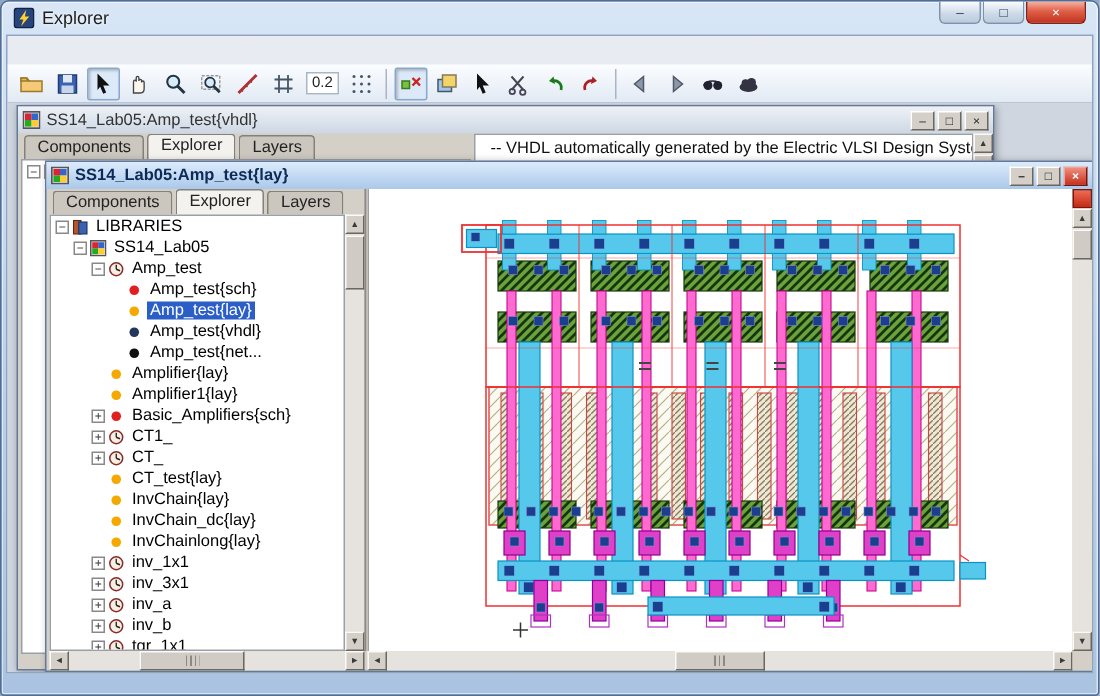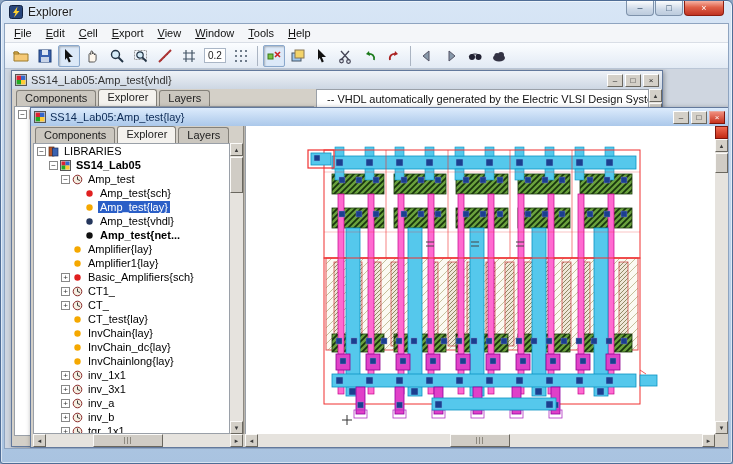--- a/index.html
+++ b/index.html
@@ -28,41 +28,41 @@
 .tb-btn svg{width:16px;height:16px;display:block}
 .tb-btn.pressed{background:#dce9f8;border-color:#8aa8cc;box-shadow:inset 1px 1px 2px rgba(0,0,0,.25)}
 .tb-label{margin:0 3px;font-size:10px;color:#222;background:#fff;border:1px solid #aab6c6;padding:1px 3px}
 .tb-sep{width:0;height:20px;border-left:1px solid #aab4c2;margin:0 4px}
 .mdi{position:absolute;left:0;right:0;top:45px;bottom:0;background:#cfd6e0;overflow:hidden}
 .child{position:absolute;background:#d4d0c8;border:1px solid #63799c;box-shadow:1px 1px 5px rgba(0,0,0,.35)}
 .ctitle{position:absolute;left:0;top:0;right:0;height:18px;display:flex;align-items:center;gap:4px;padding:0 3px}
 .back{left:6px;top:1px;width:652px;height:377px;z-index:1}
 .back .ctitle{background:linear-gradient(#eef2f7,#cdd7e3);color:#333}
 .front{left:25px;top:38px;width:699px;height:341px;z-index:2}
-.front .ctitle{background:linear-gradient(#dcebfc,#abc8ea);color:#0c2a55;font-weight:normal}
+.front .ctitle{background:linear-gradient(#dcebfc,#abc8ea);color:#0c2a55;font-weight:bold}
 .win-icon svg{width:12px;height:12px;display:block}
 .ctitle-text{white-space:nowrap;overflow:hidden}
 .cbtns{margin-left:auto;display:flex;gap:2px}
 .cbtn{width:16px;height:13px;font-size:8px;line-height:11px;text-align:center;background:#d4d0c8;
       border:1px solid;border-color:#fff #6a675f #6a675f #fff;color:#222}
 .cbtn.close-red{background:linear-gradient(#ef8d7d,#c8311d);color:#fff;border-color:#e8a89e #7c150c #7c150c #e8a89e}
 .tabs{position:absolute;display:flex;align-items:flex-end;padding-left:2px}
 .tab{height:16px;line-height:15px;padding:0 8px;background:#cbc7bf;border:1px solid #84817a;border-bottom:none;
      border-radius:3px 3px 0 0;margin-right:2px;color:#222;white-space:nowrap}
 .tab.selected{background:#f4f2ee;height:17px}
 .tree-panel{position:absolute;background:#fff;border:1px solid #9aa0a8;overflow:hidden}
 .tree-row{display:flex;align-items:center;height:14px;white-space:nowrap}
 .expander{width:9px;height:9px;border:1px solid #888;background:#fff;font-size:8px;line-height:7px;text-align:center;
           margin-right:2px;flex:none;color:#333}
 .expander.blank{visibility:hidden}
 .ticon{width:11px;height:11px;margin-right:3px;flex:none}
 .ticon svg{width:11px;height:11px;display:block}
 .tlabel{padding:0 2px;color:#000}
 .tlabel.selected{background:#2b5fc7;color:#fff}
-.bold{font-weight:bold}
+.bold{font-weight:normal}
 .sb{position:absolute;background:#e6e3de}
 .sbtn{position:absolute;background:#d4d0c8;border:1px solid;border-color:#fbfaf8 #6a675f #6a675f #fbfaf8;
       color:#3a3a3a;display:flex;align-items:center;justify-content:center;font-size:6px}
 .sthumb{position:absolute;background:#d0ccc5;border:1px solid;border-color:#fbfaf8 #6a675f #6a675f #fbfaf8;
         display:flex;align-items:center;justify-content:center}
 .hgrip{width:9px;height:7px;background:repeating-linear-gradient(90deg,#8d897f 0 1px,transparent 1px 3px)}
 .redbtn{position:absolute;background:linear-gradient(#f06a52,#c22a14);border:1px solid #7c150c}
 .corner{position:absolute;background:#d4d0c8}
 .splitter{position:absolute;background:#b9b5ad;border-left:1px solid #8e8a82}
 .canvas{position:absolute;background:#fff;border-left:1px solid #9aa0a8;overflow:hidden}
@@ -98,30 +98,20 @@
     </span>
     <span class="app-title">Explorer</span>
     <span class="caption-buttons">
       <span class="cap-btn">–</span>
       <span class="cap-btn">□</span>
       <span class="cap-btn close">×</span>
     </span>
   </div>
 
   <div class="client">
-    <div class="menubar" id="menu-bar">
-        <span class="menu-item">File</span>
-        <span class="menu-item">Edit</span>
-        <span class="menu-item">Cell</span>
-        <span class="menu-item">Export</span>
-        <span class="menu-item">View</span>
-        <span class="menu-item">Window</span>
-        <span class="menu-item">Tools</span>
-        <span class="menu-item">Help</span>
-      </div>
     <div class="toolbar" id="toolbar">
         <div class="tb-btn">
           <span>
             <svg viewBox="0 0 16 16">
               <path d="M1 13V4h4l1.5 2H15v7z" fill="#f5c976" stroke="#9c7a2a"></path>
               <path d="M1 6h5L4.5 4H1z" fill="#e8b84f" stroke="#9c7a2a"></path>
             </svg>
           </span>
         </div>
         <div class="tb-btn">

